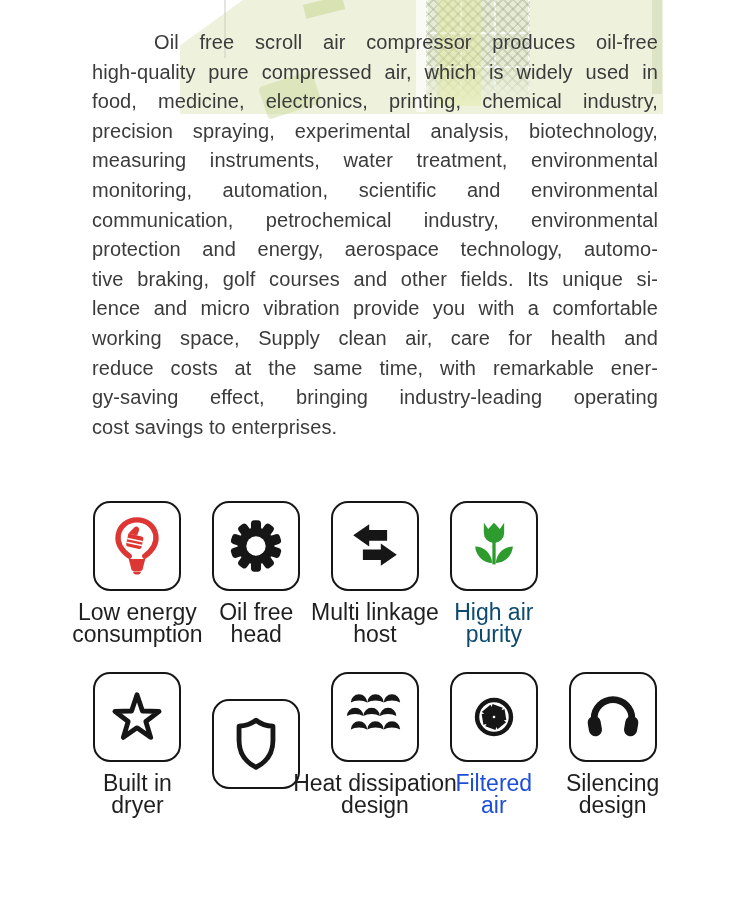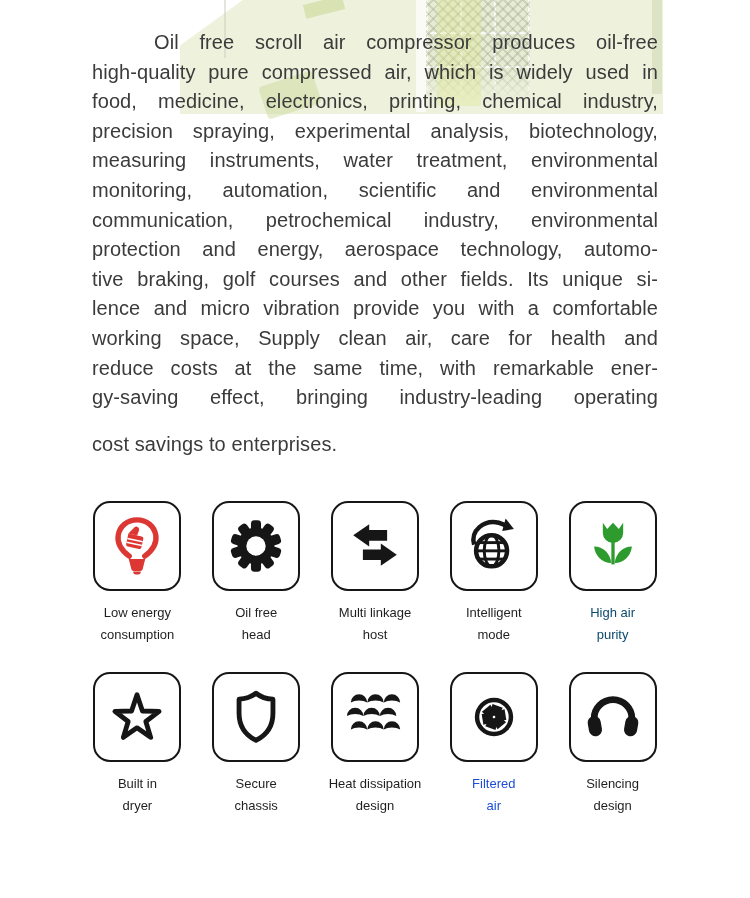--- a/index.html
+++ b/index.html
@@ -26,31 +26,31 @@
   .bg-wedge-a{position:absolute;left:262px;top:78px;width:56px;height:34px;background:rgba(198,213,148,.45);
               transform:rotate(-18deg);border-radius:4px;}
   .bg-wedge-b{position:absolute;left:304px;top:0;width:40px;height:14px;background:rgba(188,206,128,.45);
               transform:rotate(-14deg);}
 
   
   .intro{position:absolute;left:92px;top:28px;width:566px;}
   .line{font-size:20px;line-height:29.6px;letter-spacing:.1px;
         text-align:justify;text-align-last:justify;white-space:normal;}
   .line.first{padding-left:62px;}
-  .line.last{text-align-last:left;margin-top:17px;}
+  .line.last{text-align-last:left;}
 
   
   .feature-row{position:absolute;left:78px;width:594px;display:flex;}
   .row-1{top:501px;}
   .row-2{top:672px;align-items:center;}
   .cell{width:118.8px;display:flex;flex-direction:column;align-items:center;}
   .icon-box{box-sizing:border-box;width:88px;height:90px;border:2px solid #161616;border-radius:17px;
             background:#fff;display:flex;align-items:center;justify-content:center;}
   .icon-box svg{display:block;}
-  .label{margin-top:11px;font-size:13px;line-height:21.5px;text-align:center;white-space:pre;}
+  .label{margin-top:11px;font-size:23px;line-height:21.5px;text-align:center;white-space:pre;}
 </style>
 </head>
 <body>
 
 <div class="page">
 
   <div class="bg-remnant">
     <div class="bg-wash" style="background: rgb(238, 242, 221);"></div>
     <div class="bg-edge-line"></div>
     <div class="bg-wedge-b"></div>
@@ -122,37 +122,20 @@
           <g fill="currentColor">
             <path d="M26 9.5 L9.5 21 L26 32.5 L26 26.5 H44.5 V15.5 H26 Z"></path>
             <path d="M38 29.5 L54.5 41 L38 52.5 L38 46.5 H19.5 V35.5 H38 Z"></path>
           </g>
         </svg>
       </div>
       <div class="label" style="color: rgb(31, 31, 31);">Multi linkage
 host</div>
     </div>
 
-    <div class="cell">
-      <div class="icon-box">
-        <svg width="62" height="62" viewBox="0 0 64 64" style="color: rgb(22, 22, 22);">
-          <g stroke="currentColor" fill="none">
-            <circle cx="29.5" cy="37" r="16" stroke-width="4.6"></circle>
-            <ellipse cx="29.5" cy="37" rx="7.6" ry="16" stroke-width="3"></ellipse>
-            <line x1="13.5" y1="37" x2="45.5" y2="37" stroke-width="3"></line>
-            <line x1="17" y1="28.5" x2="42" y2="28.5" stroke-width="3"></line>
-            <line x1="17" y1="45.5" x2="42" y2="45.5" stroke-width="3"></line>
-          </g>
-          <path d="M11.5 30.5 C7.5 16 21.5 4.5 37 8 C40.5 8.9 43.5 10.5 46 12.8" stroke="currentColor" stroke-width="4.6" fill="none"></path>
-          <polygon points="44,3.5 52.5,14.5 40.5,16.5" fill="currentColor"></polygon>
-        </svg>
-      </div>
-      <div class="label" style="color: rgb(31, 31, 31);">Intelligent
-mode</div>
-    </div>
 
     <div class="cell">
       <div class="icon-box">
         <svg width="62" height="62" viewBox="0 0 64 64" style="color: rgb(45, 155, 45);">
           <g fill="currentColor">
             <path d="M21.5 8 L21.5 18.5 A10.5 10.5 0 0 0 42.5 18.5 L42.5 8 L38 14.5 L32 8 L26 14.5 Z"></path>
             <rect x="30.3" y="27" width="3.4" height="24"></rect>
             <path d="M12.5 32.5 C22 32.5 29.3 39.8 30.2 49.5 C20.7 49.5 13.4 42.2 12.5 32.5 Z"></path>
             <path d="M51.5 32.5 C42 32.5 34.7 39.8 33.8 49.5 C43.3 49.5 50.6 42.2 51.5 32.5 Z"></path>
           </g>
@@ -175,22 +158,20 @@
       <div class="label" style="color: rgb(31, 31, 31);">Built in
 dryer</div>
     </div>
 
     <div class="cell">
       <div class="icon-box">
         <svg width="62" height="62" viewBox="0 0 64 64" style="color: rgb(22, 22, 22);">
           <path d="M32 7.5 C37 11.5 43 13.4 49.5 13.6 V28 C49.5 42 42 51 32 56 C22 51 14.5 42 14.5 28 V13.6 C21 13.4 27 11.5 32 7.5 Z" fill="#fff" stroke="currentColor" stroke-width="5" stroke-linejoin="round"></path>
         </svg>
       </div>
-      <div class="label" style="color: rgb(31, 31, 31);">Secure
-chassis</div>
     </div>
 
     <div class="cell">
       <div class="icon-box">
         <svg width="62" height="62" viewBox="0 0 64 64" style="color: rgb(22, 22, 22);">
           <g fill="currentColor">
             <g transform="translate(7 17)">
               <path d="M0 0 A8.5 8.5 0 0 1 17 0 A12 7 0 0 0 0 0 Z"></path>
               <path d="M17 0 A8.5 8.5 0 0 1 34 0 A12 7 0 0 0 17 0 Z"></path>
               <path d="M34 0 A8.5 8.5 0 0 1 51 0 A12 7 0 0 0 34 0 Z"></path>

